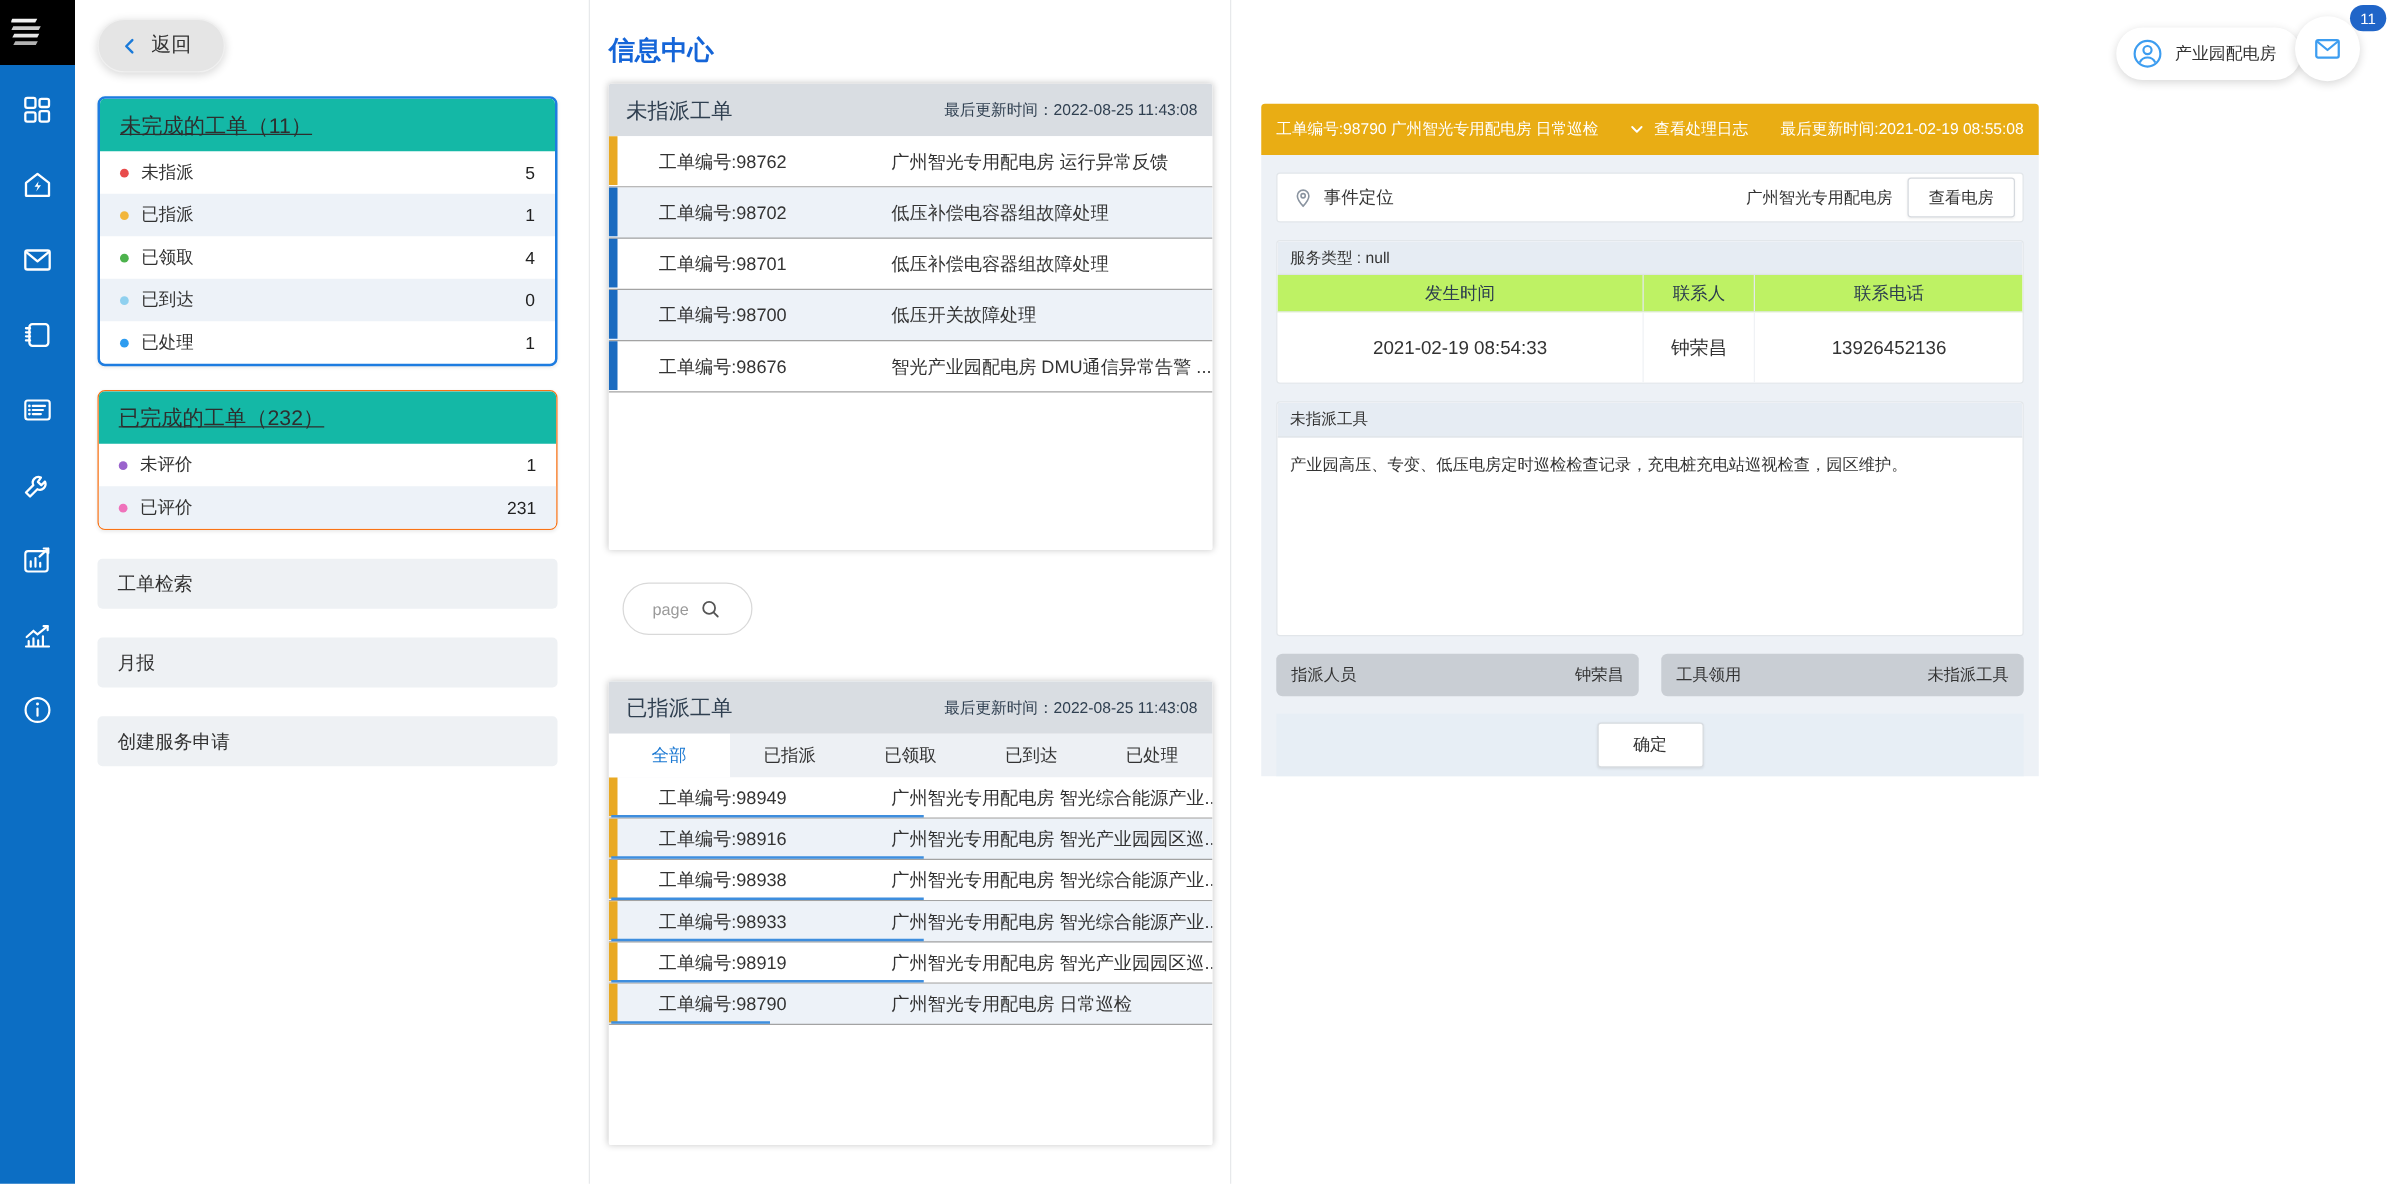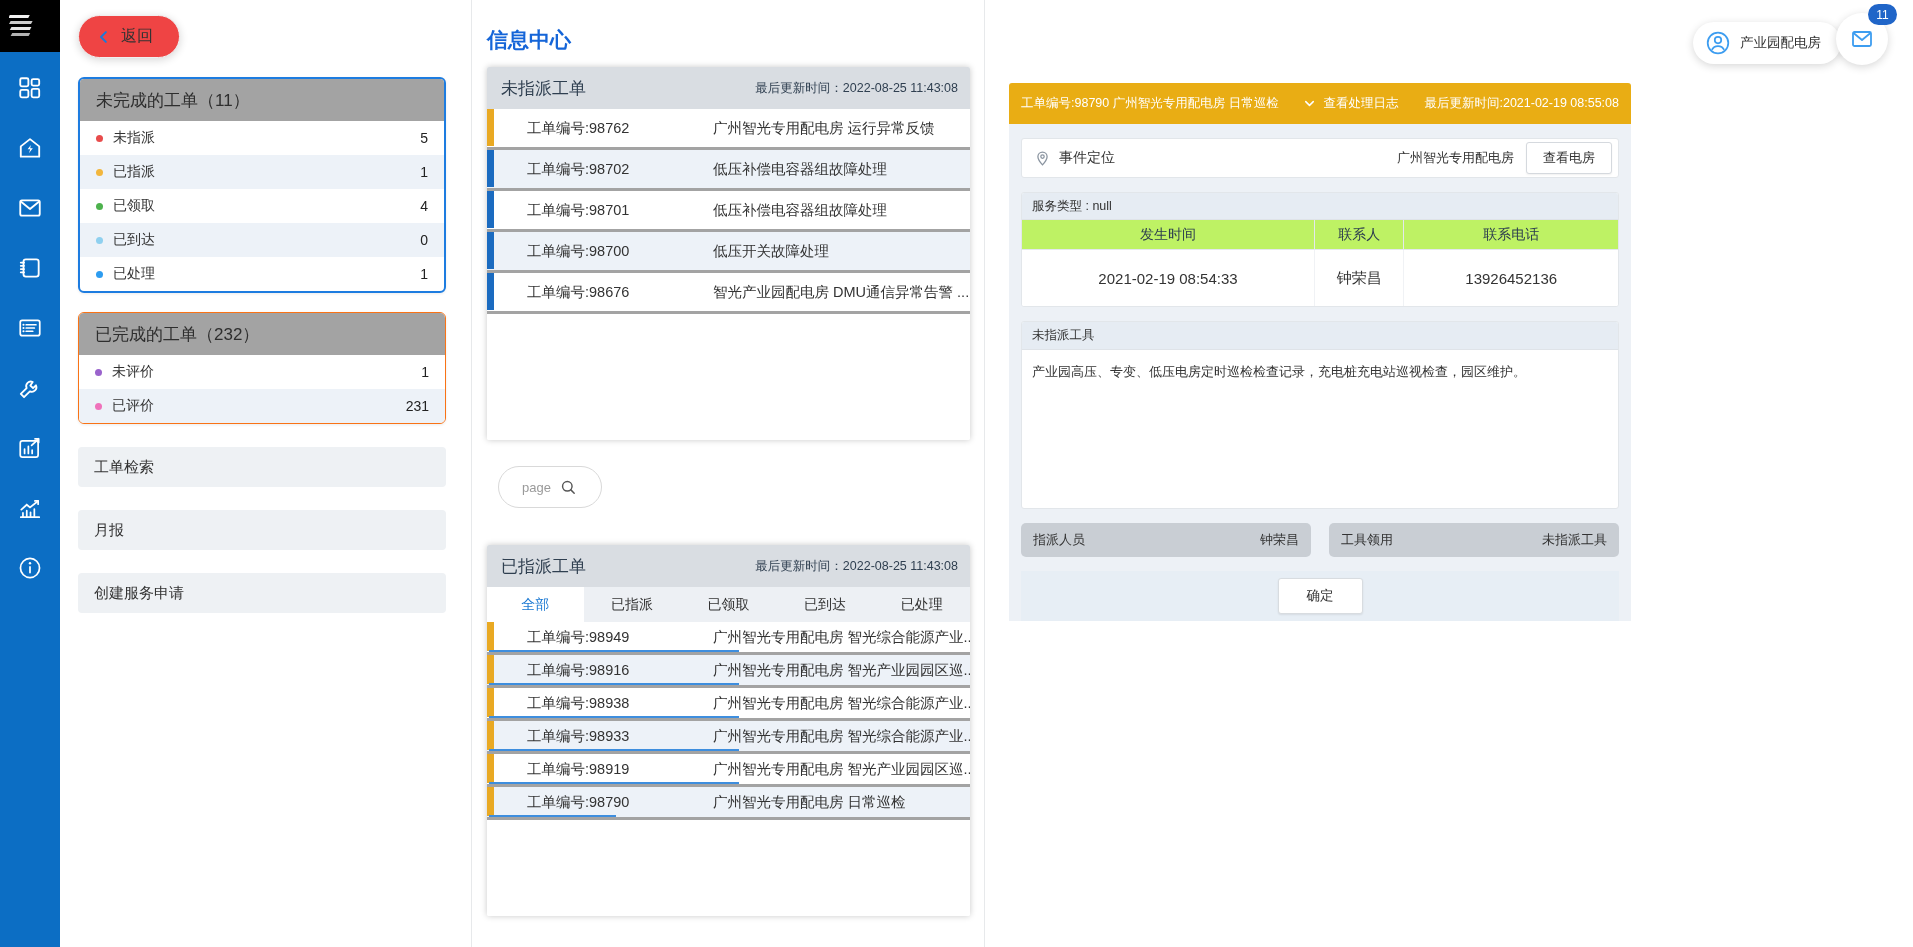--- a/index.html
+++ b/index.html
@@ -10,47 +10,47 @@
   
   .sidebar{position:absolute;left:0;top:0;width:60px;height:947px;background:#0c6ec4;z-index:5;}
   .logo{width:60px;height:52px;background:#000;display:flex;align-items:center;justify-content:center;}
   .nav{position:absolute;top:58px;left:0;width:60px;display:flex;flex-direction:column;align-items:center;}
   .nav-item{width:60px;height:60px;display:flex;align-items:center;justify-content:center;cursor:pointer;}
 
   
   .left-col{position:absolute;left:60px;top:0;width:412px;height:947px;background:#fff;
     border-right:1px solid #e7e9eb;padding:15px 25px 0 18px;}
   .back-btn{display:inline-flex;align-items:center;gap:8px;height:43px;padding:0 26px 0 16px;
-    background:#ef4444;border:1px solid #f0f0f0;border-radius:22px;box-shadow:0 2px 8px rgba(0,0,0,.16);
+    background:#e5e5e5;border:1px solid #f0f0f0;border-radius:22px;box-shadow:0 2px 8px rgba(0,0,0,.16);
     font-size:16px;color:#333;cursor:pointer;}
   .stat-card{margin-top:19px;border-radius:6px;overflow:hidden;background:#fff;
     border:1px solid #f97316;box-shadow:0 1px 3px rgba(0,0,0,.08);}
   .stat-card.selected{border:2px solid #1d7ce0;}
-  .stat-head{height:42px;background:#a3a3a3;display:flex;align-items:center;padding:0 16px;
-    font-size:17px;color:#2e2e2e;}
+  .stat-head{height:42px;background:#14b8a6;display:flex;align-items:center;padding:0 16px;
+    font-size:17px;color:#2e2e2e;text-decoration:underline;}
   .stat-row{height:34px;display:flex;align-items:center;padding:8px 16px;font-size:14px;color:#333;}
   .stat-row:nth-child(odd){background:#edf2f8;}
   .dot{width:7px;height:7px;border-radius:50%;margin-right:10px;flex:none;}
   .stat-count{margin-left:auto;color:#222;}
   .menu-item{margin-top:23px;height:40px;background:#eef1f4;border-radius:4px;display:flex;
     align-items:center;padding:0 16px;font-size:15px;color:#333;cursor:pointer;}
   .menu-item:first-of-type{margin-top:28px;}
 
   
   .mid-col{position:absolute;left:473px;top:0;width:512px;height:947px;background:#fff;
     border-right:1px solid #e7e9eb;padding:0 14px 0 14px;}
   .page-title{margin-top:26px;font-size:21px;font-weight:bold;color:#1565d8;}
   .wo-panel{margin-top:13px;background:#fff;box-shadow:0 0 6px rgba(0,0,0,.22);border-radius:2px;overflow:hidden;}
   .wo-head{height:42px;background:#d9dde2;display:flex;align-items:center;justify-content:space-between;
     padding:0 12px 0 14px;}
   .wo-head .t{font-size:17px;color:#2f3f50;}
   .wo-head .u{font-size:12.5px;color:#2f3f50;}
   .wo-list{background:#fff;}
   .wo-row{position:relative;height:41px;display:flex;align-items:center;padding-left:40px;
-    font-size:14.5px;color:#333;border-bottom:3px solid #a3a3a3;cursor:pointer;}
+    font-size:14.5px;color:#333;border-bottom:1px solid #a3a3a3;cursor:pointer;}
   .wo-row:nth-child(even){background:#edf2f8;}
   .wo-bar{position:absolute;left:0;top:0;bottom:1px;width:7px;}
   .wo-num{width:186px;flex:none;white-space:nowrap;overflow:hidden;}
   .wo-desc{flex:1;white-space:nowrap;overflow:hidden;padding-right:6px;}
   .unassigned-body{height:126px;background:#fff;}
   .search-pill{margin-top:26px;margin-left:11px;width:104px;height:42px;border:1px solid #d9d9d9;
     border-radius:21px;display:flex;align-items:center;justify-content:center;gap:8px;background:#fff;cursor:text;}
   .search-pill span{font-size:13px;color:#9a9a9a;}
   .assigned{margin-top:37px;}
   .tab-bar{height:35px;background:#edf0f4;display:flex;}
@@ -60,21 +60,21 @@
   .wo-row.assigned-row::after{content:"";position:absolute;left:2px;bottom:0;width:250px;height:2px;background:#3e8ede;}
   .wo-row.assigned-row.short::after{width:127px;}
 
   
   .right-col{position:absolute;left:986px;top:0;right:0;height:947px;background:#fff;}
   .user-pill{position:absolute;top:22px;right:72px;height:42px;border-radius:21px;background:#fff;
     box-shadow:0 2px 8px rgba(0,0,0,.16);display:flex;align-items:center;gap:9px;padding:0 20px 0 12px;
     font-size:13.5px;color:#333;cursor:pointer;}
   .mail-btn{position:absolute;top:13px;right:25px;width:52px;height:52px;border-radius:50%;background:#fff;
     box-shadow:0 2px 8px rgba(0,0,0,.16);display:flex;align-items:center;justify-content:center;cursor:pointer;}
-  .mail-badge{position:absolute;top:4px;right:16px;min-width:29px;height:21px;border-radius:11px;
+  .mail-badge{position:absolute;top:4px;right:4px;min-width:29px;height:21px;border-radius:11px;
     background:#2065c8;color:#fff;font-size:12px;display:flex;align-items:center;justify-content:center;
     padding:0 7px;z-index:3;}
   .yellow-bar{position:absolute;left:23px;top:83px;width:622px;height:41px;background:#e9ad14;
     border-radius:3px 3px 0 0;display:flex;align-items:center;color:#fff;font-size:12.5px;
     padding:0 12px;cursor:pointer;}
   .yellow-bar .yb-title{white-space:nowrap;}
   .yellow-bar .yb-log{display:flex;align-items:center;gap:6px;margin-left:auto;white-space:nowrap;}
   .yellow-bar .yb-upd{margin-left:26px;white-space:nowrap;}
   .detail-wrap{position:absolute;left:23px;top:124px;width:622px;background:#edf1f6;padding:14px 12px 0 12px;}
   .loc-card{height:40px;background:#fff;border:1px solid #e2e6ea;border-radius:3px;display:flex;

